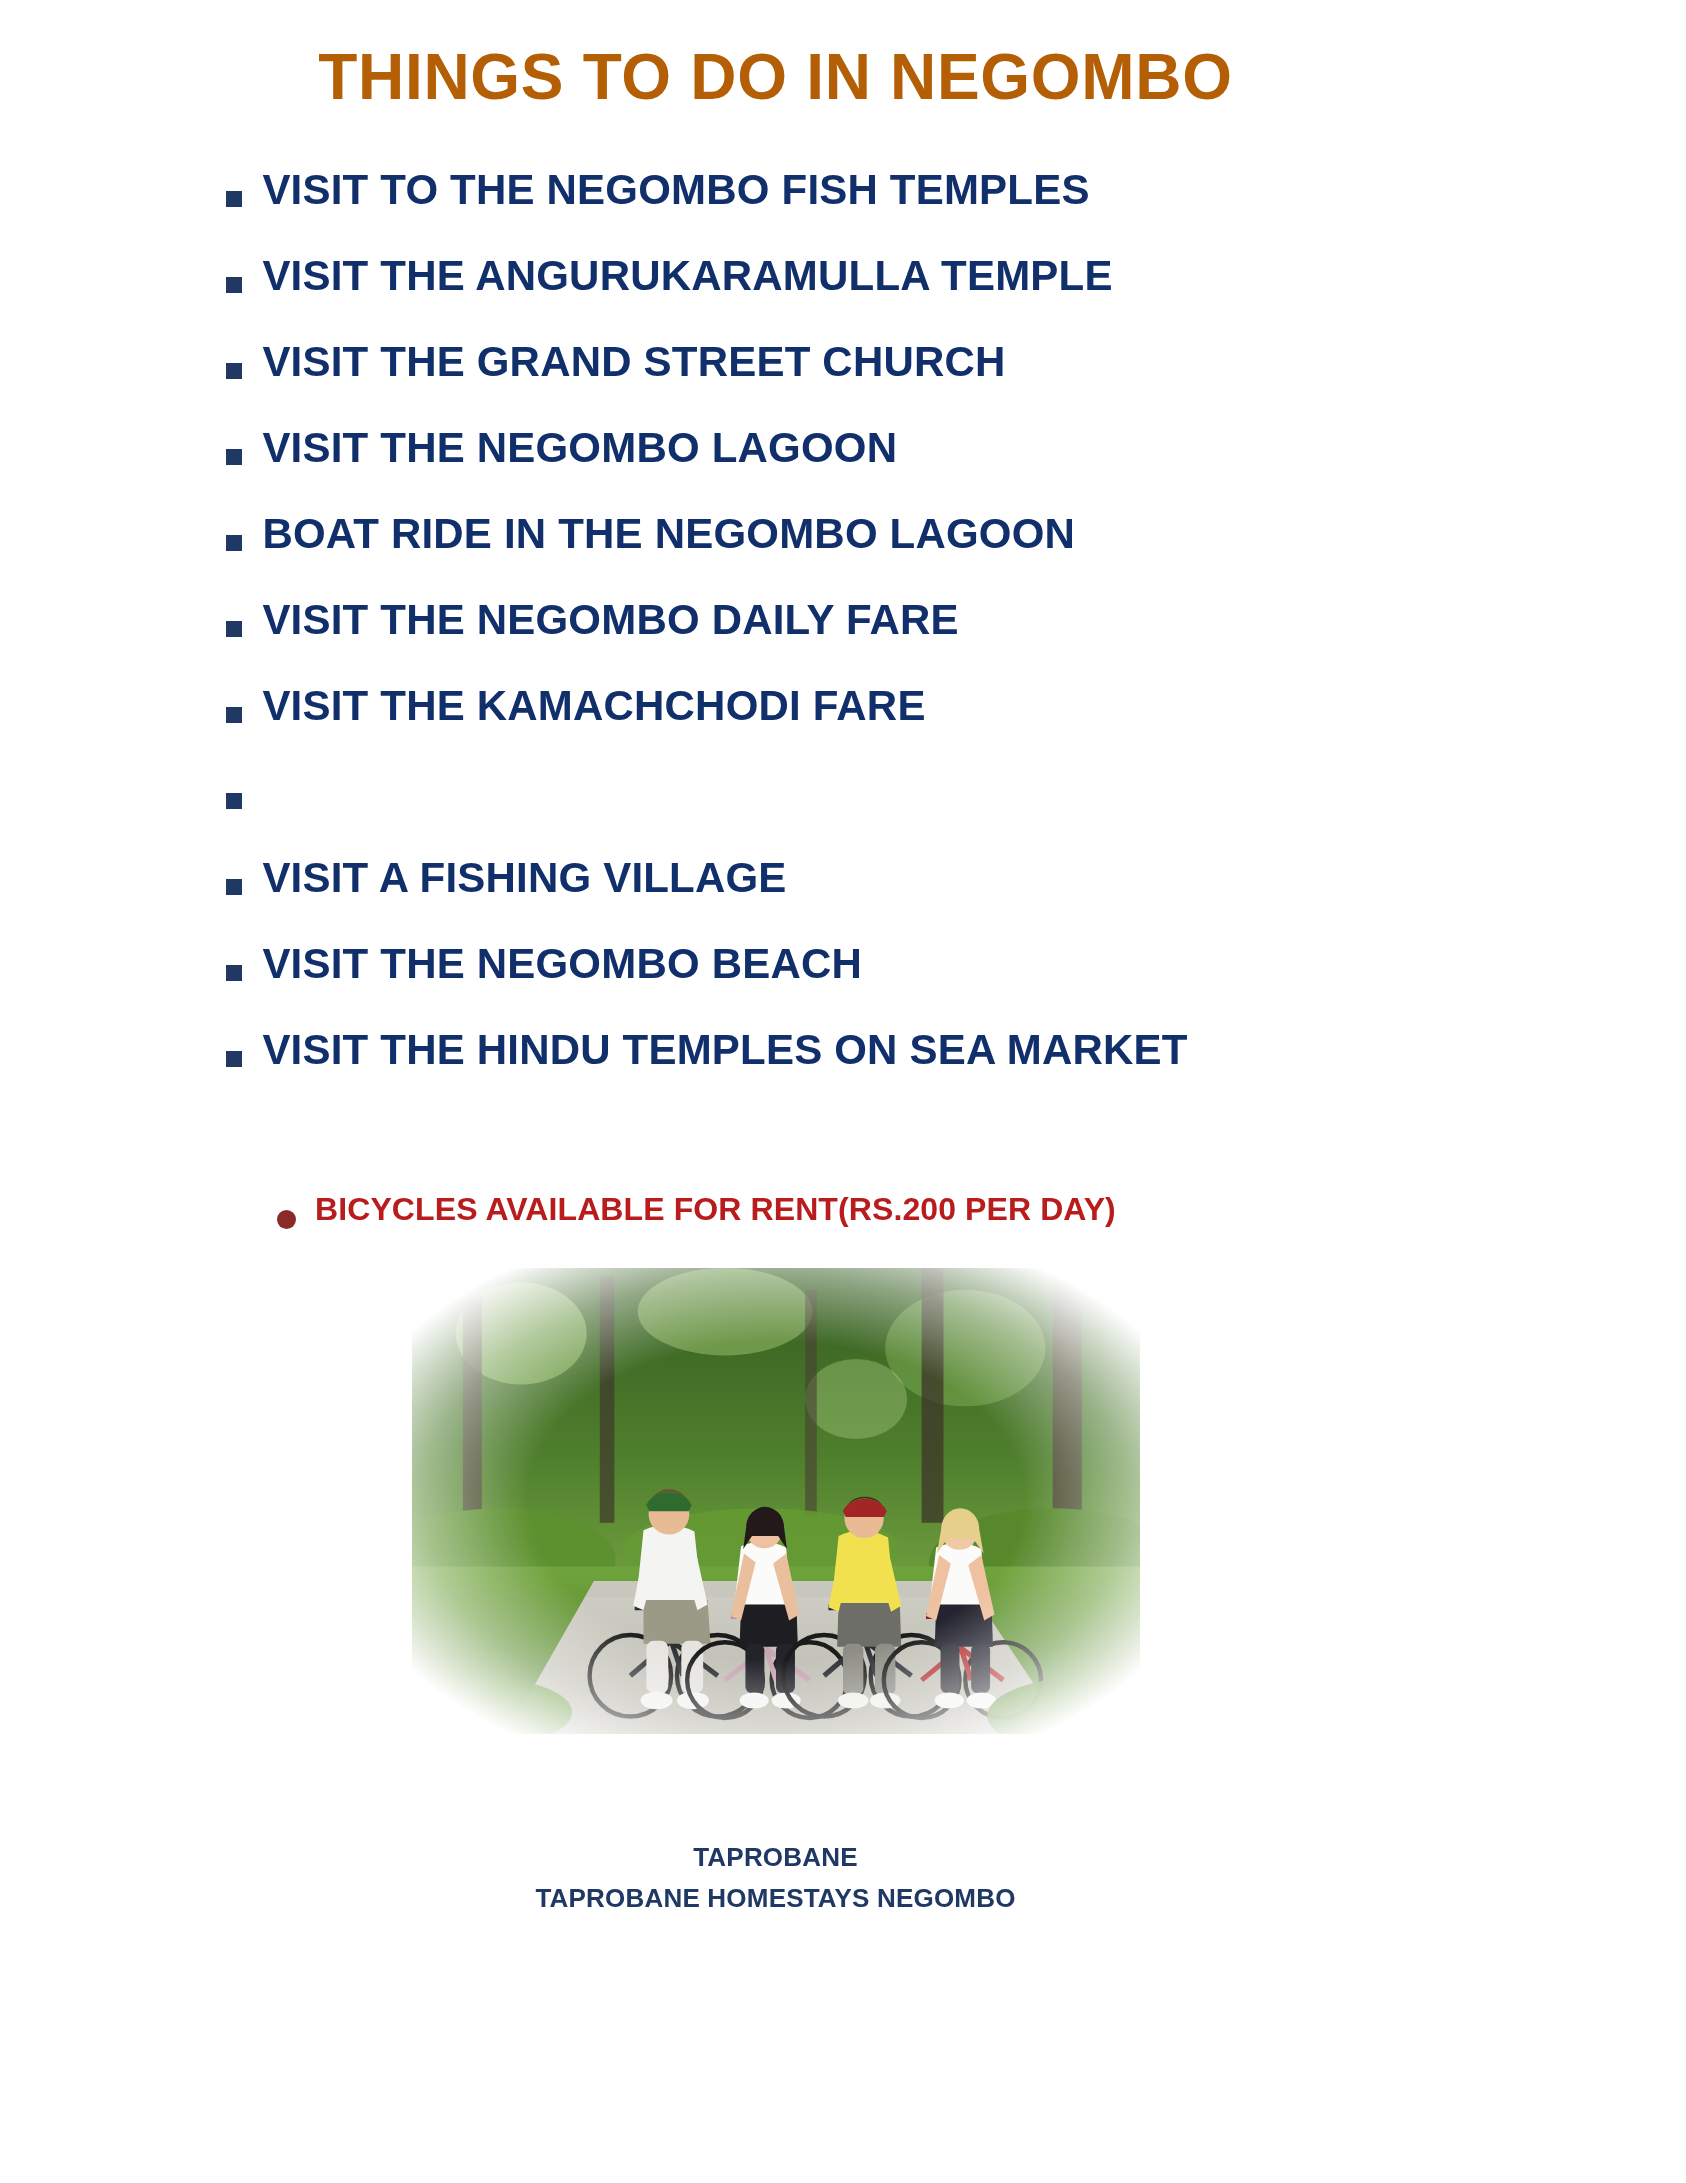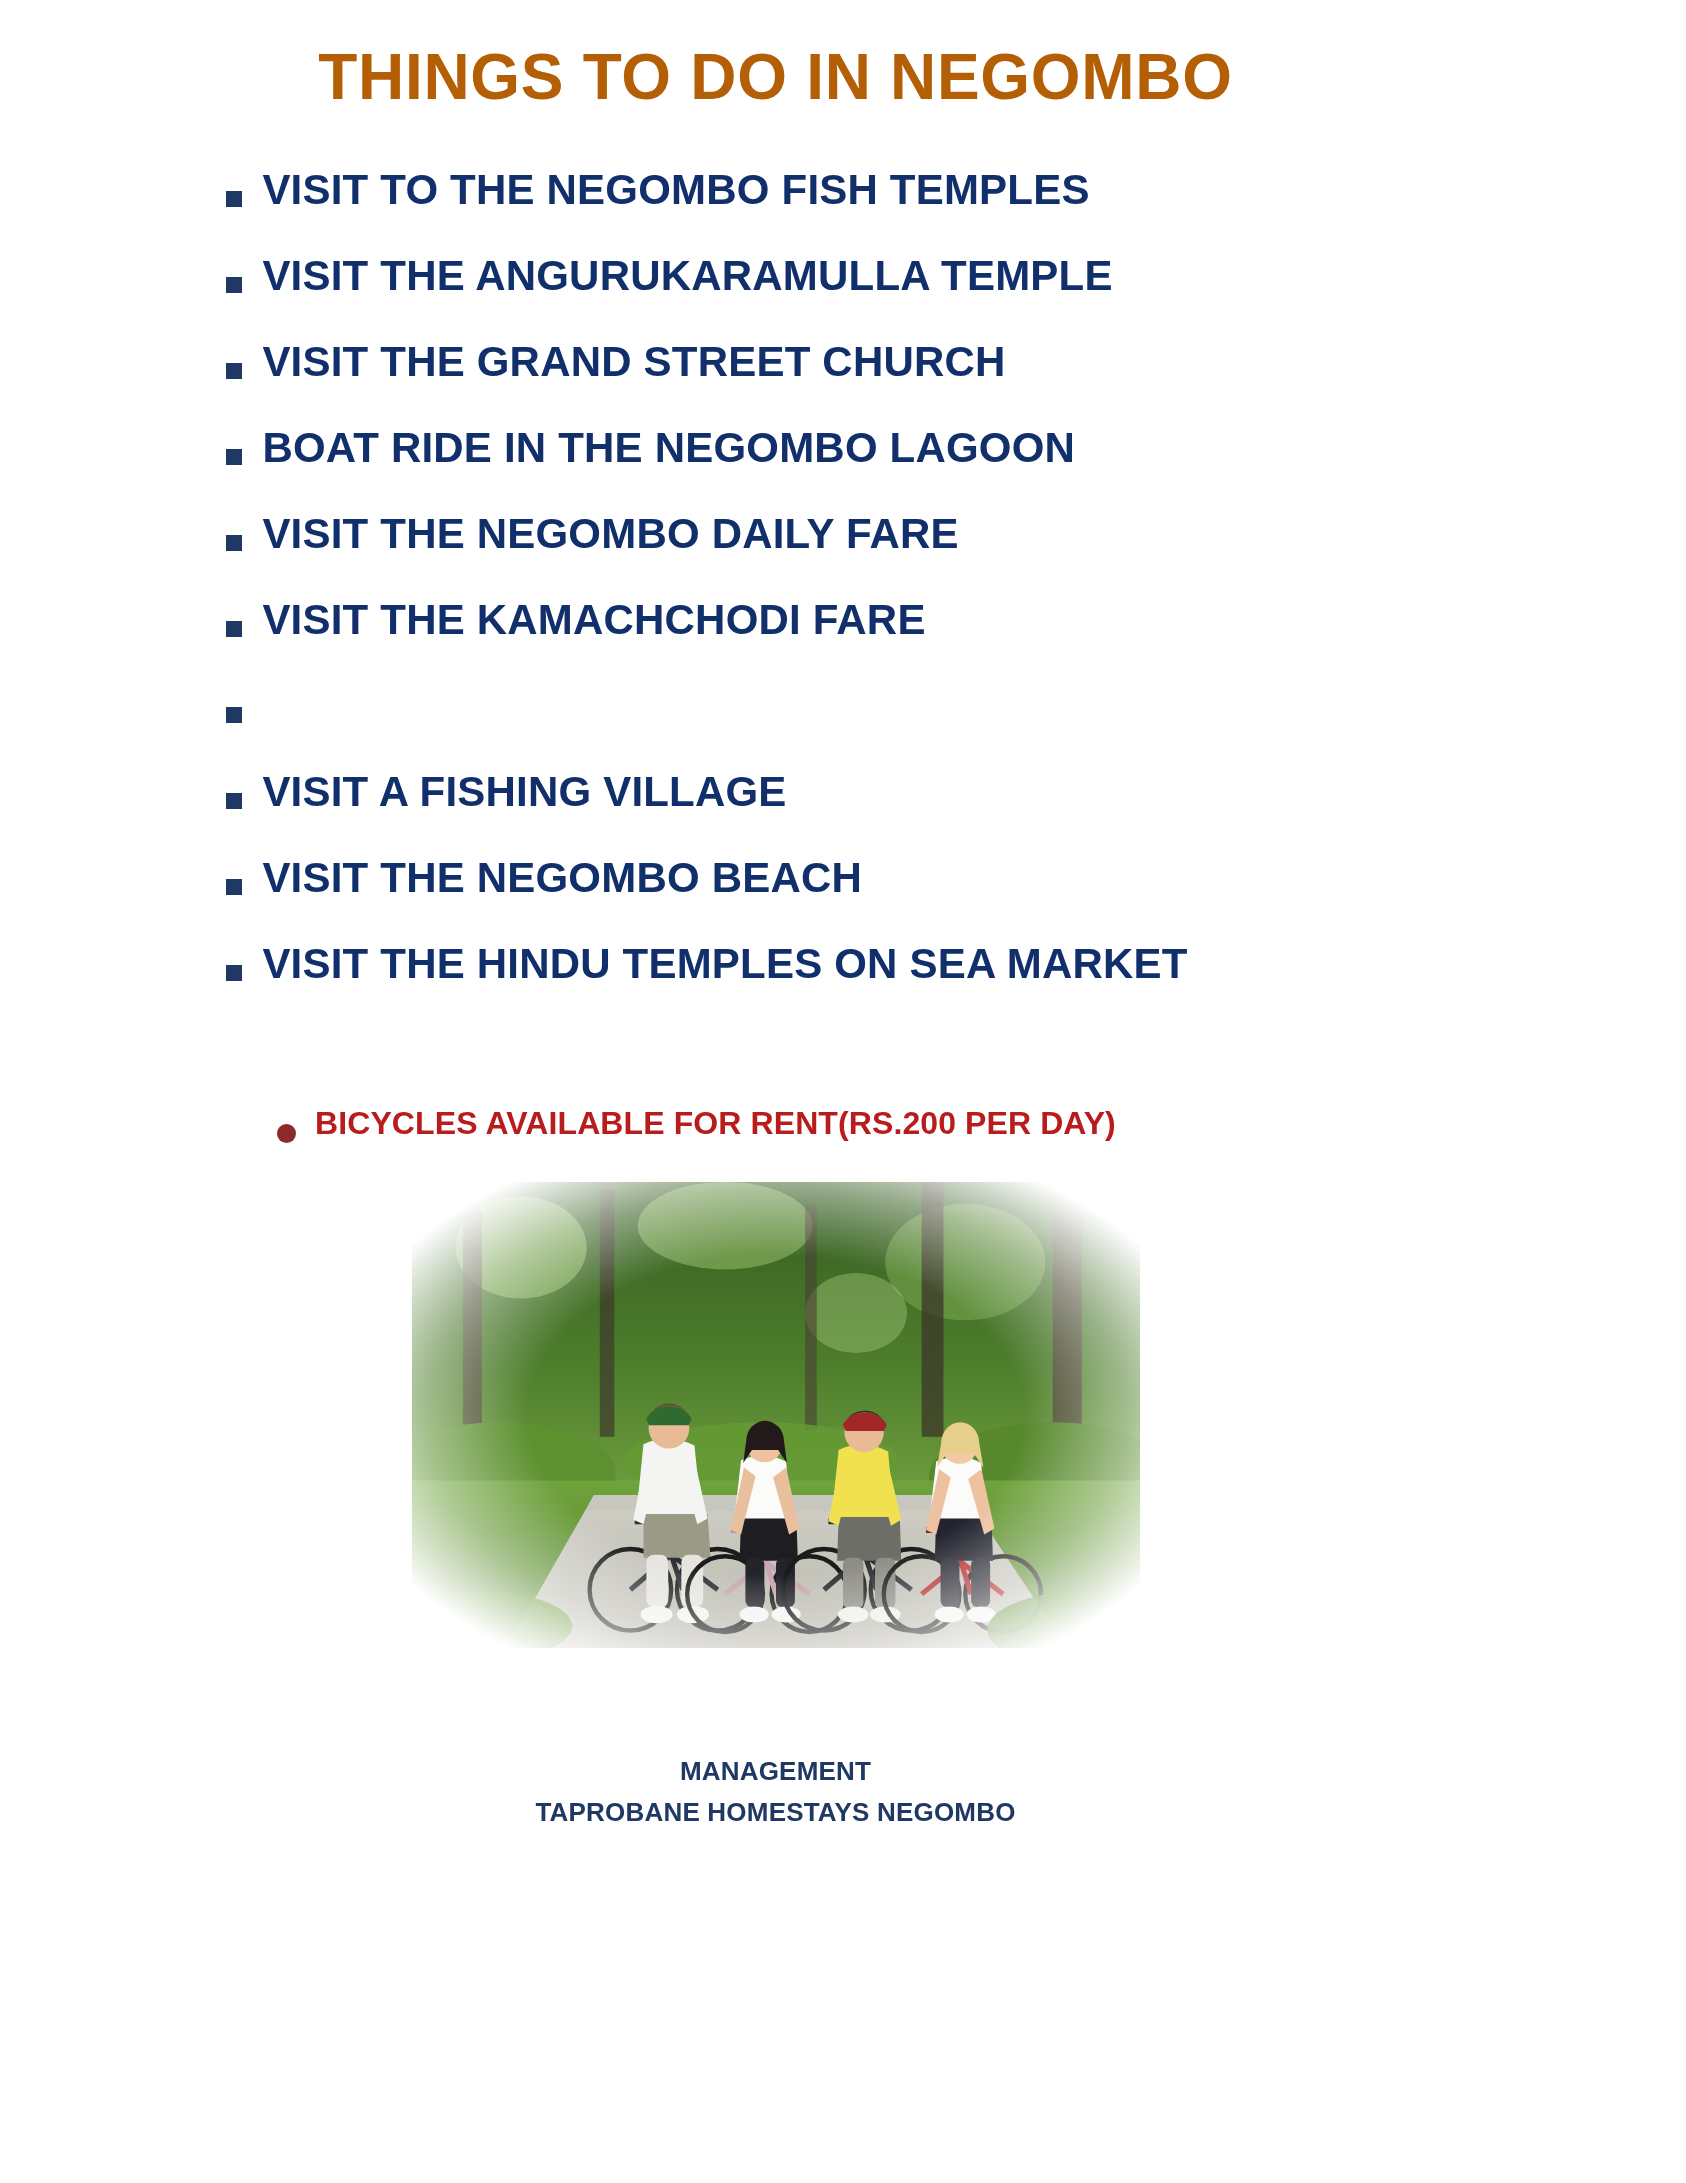--- a/index.html
+++ b/index.html
@@ -130,20 +130,24 @@
       <span class="sq-bullet"></span>
       <span class="activity-label">VISIT TO THE NEGOMBO FISH TEMPLES</span>
     </li>
     <li class="activity-item">
       <span class="sq-bullet"></span>
       <span class="activity-label">VISIT THE ANGURUKARAMULLA TEMPLE</span>
     </li>
     <li class="activity-item">
       <span class="sq-bullet"></span>
       <span class="activity-label">VISIT THE GRAND STREET CHURCH</span>
+    </li>
+    <li class="activity-item">
+      <span class="sq-bullet"></span>
+      <span class="activity-label">VISIT THE NEGOMBO LAGOON</span>
     </li>
     <li class="activity-item">
       <span class="sq-bullet"></span>
       <span class="activity-label">BOAT RIDE IN THE NEGOMBO LAGOON</span>
     </li>
     <li class="activity-item">
       <span class="sq-bullet"></span>
       <span class="activity-label">VISIT THE NEGOMBO DAILY FARE</span>
     </li>
     <li class="activity-item">
@@ -294,18 +298,18 @@
           <path d="M727 358 a26 28 0 0 1 52 0 l6 34 l-14 -20 l-36 0 l-14 20 z" fill="#e6cf8b"></path>
         </g>
 
         <ellipse cx="80" cy="610" rx="140" ry="50" fill="#5d9130" opacity="0.9"></ellipse>
         <ellipse cx="940" cy="615" rx="150" ry="55" fill="#568b2b" opacity="0.9"></ellipse>
       </svg>
     </div>
   </div>
 
   <div class="footer">
-    <div class="footer-line">MANAGEMENT</div>
+    <div class="footer-line">TAPROBANE</div>
     <div class="footer-line">TAPROBANE HOMESTAYS NEGOMBO</div>
   </div>
 
 </div>
 
 
 </body></html>

